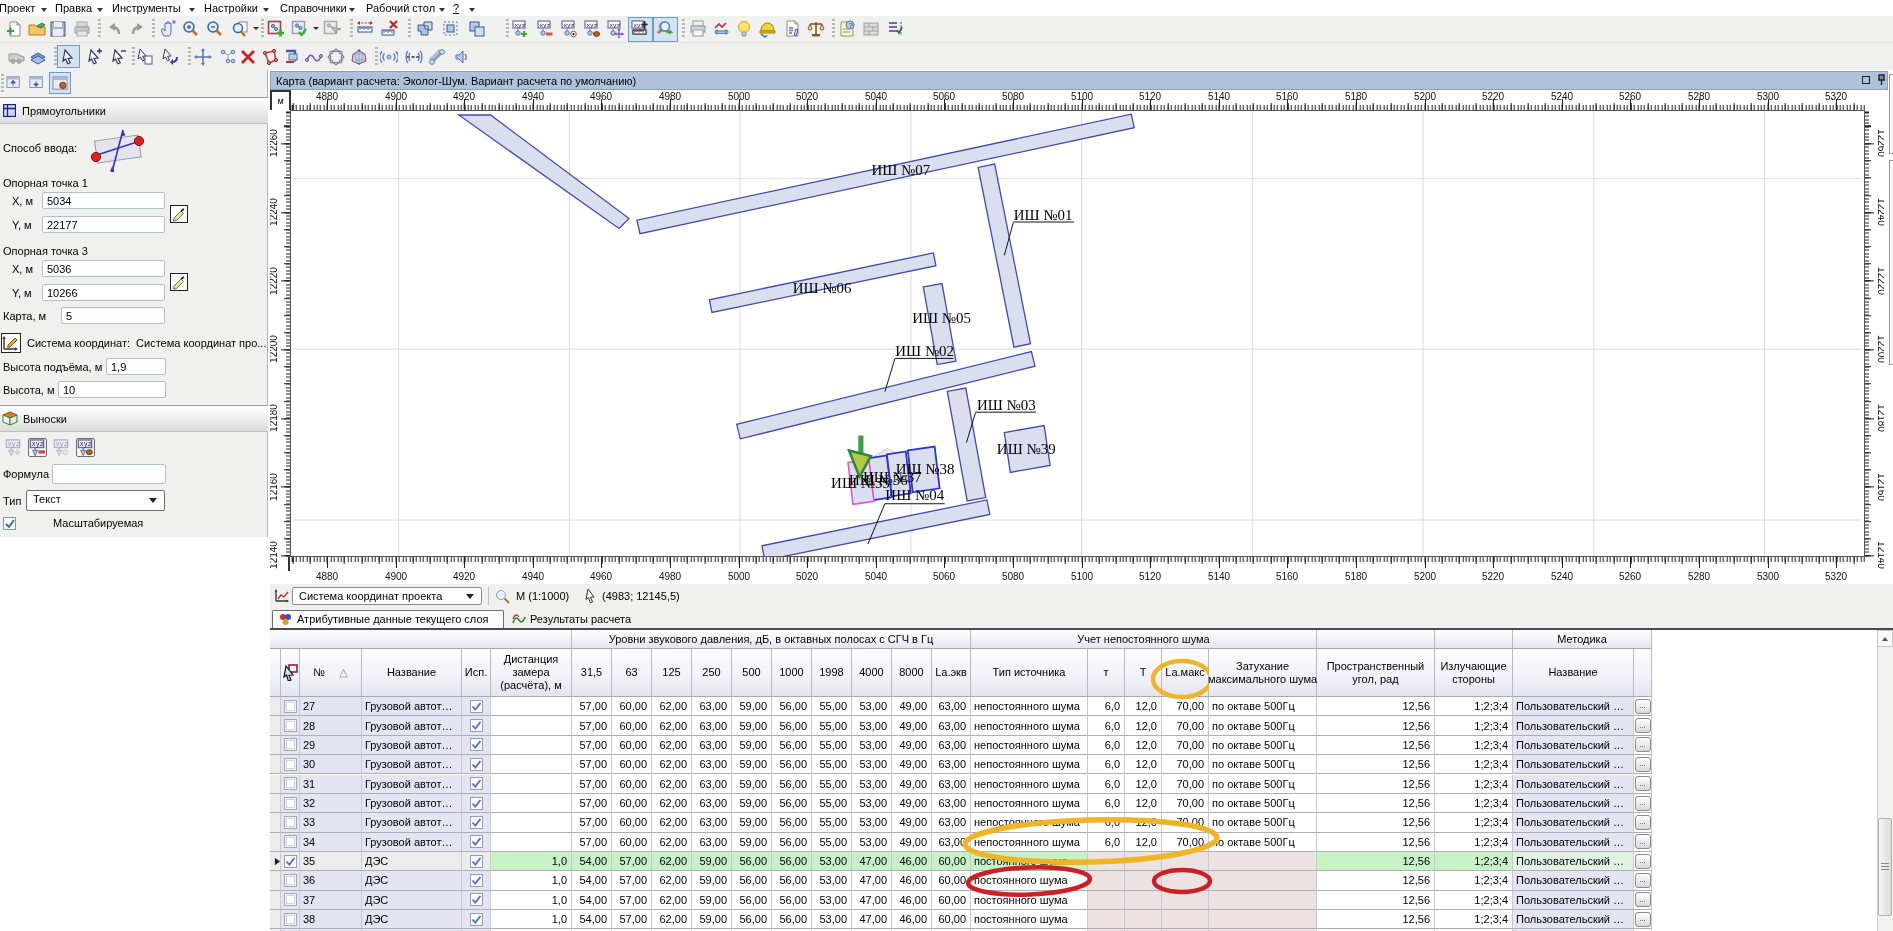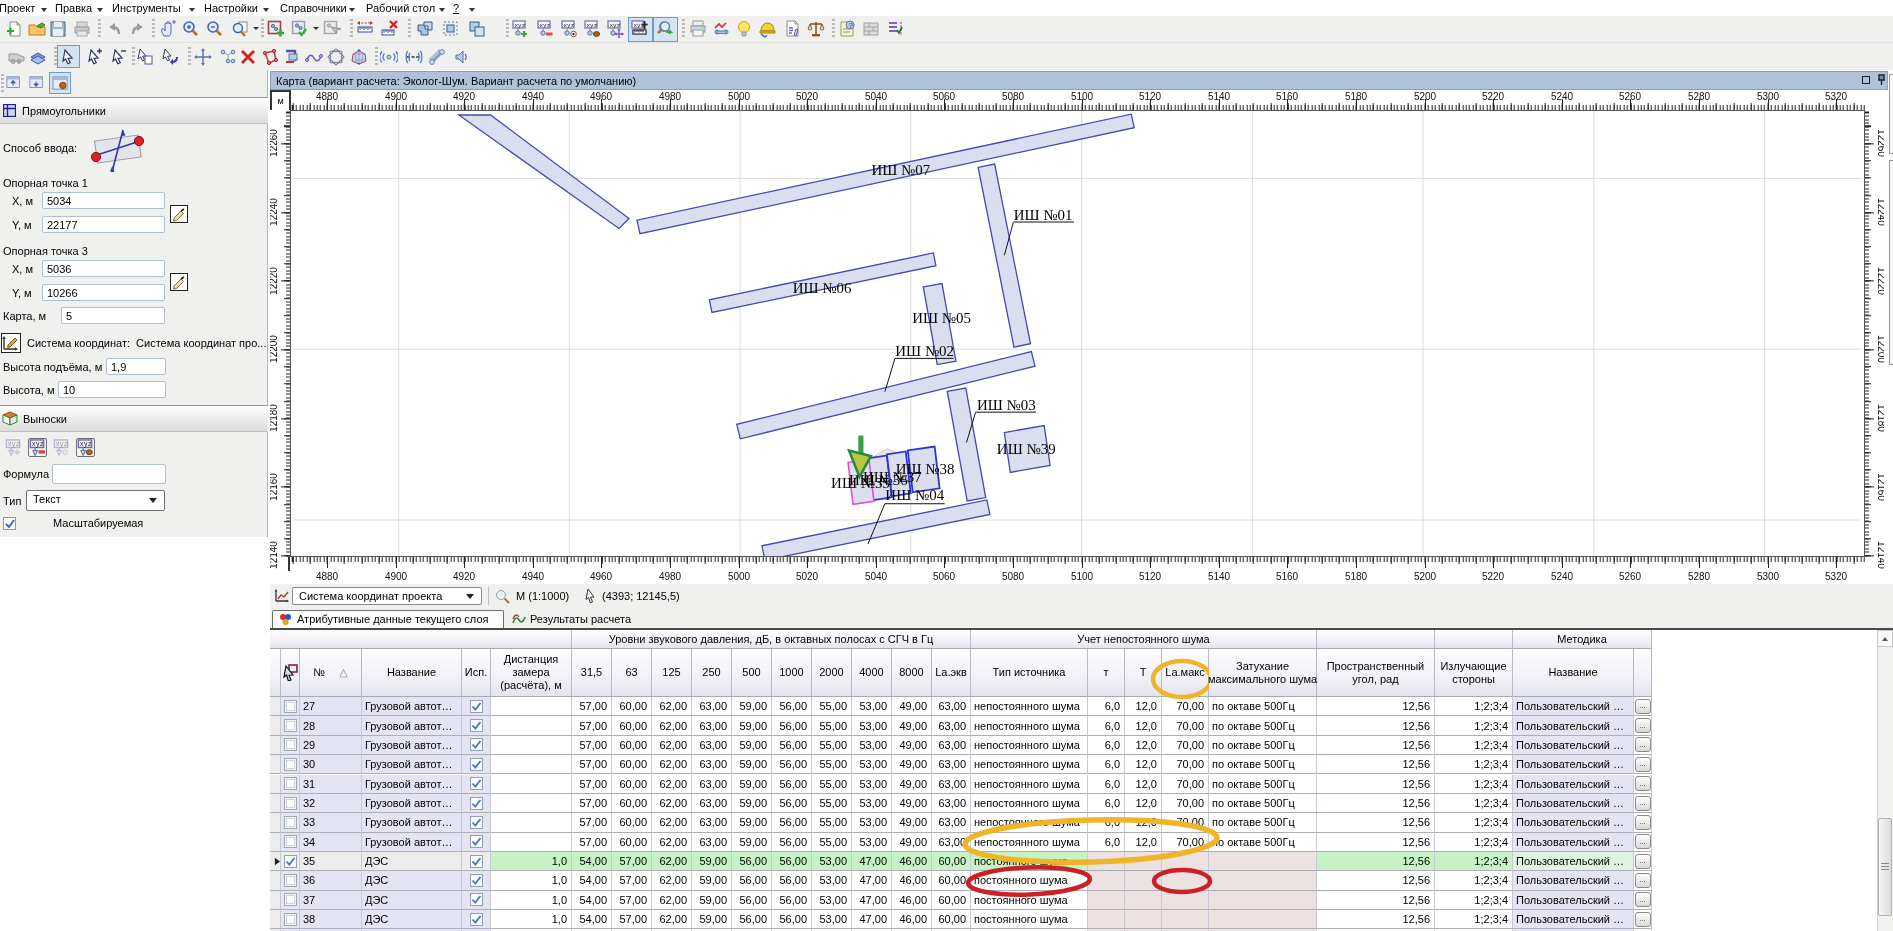--- a/index.html
+++ b/index.html
@@ -605,21 +605,21 @@
 <div class="ab" style="left:466px;top:594px;border-left:4px solid transparent;border-right:4px solid transparent;border-top:5px solid #222;"></div>
 <div class="ab" style="left:488px;top:587px;width:1px;height:18px;background:#c0c0c0;"></div>
 <svg class="ab" style="left:494px;top:588px;" width="16" height="16" viewBox="0 0 16 16">
     <circle cx="7" cy="7" r="4.5" fill="#e8f0fa" stroke="#8aa"></circle>
     <path d="M10.5 10.5L15 15" stroke="#b5742c" stroke-width="2"></path>
   </svg>
 <div class="lbl" style="left:516px;top:590px;">М (1:1000)</div>
 <svg class="ab" style="left:584px;top:588px;" width="14" height="16" viewBox="0 0 14 16">
     <path d="M4 1l6 8-3.6.2L8.6 14l-2.2.8L4.6 9.6 2 11.4z" fill="#fff" stroke="#333"></path>
   </svg>
-<div class="lbl" style="left:602px;top:590px;">(4393; 12145,5)</div>
+<div class="lbl" style="left:602px;top:590px;">(4983; 12145,5)</div>
 <div class="ab" style="left:270px;top:608px;width:1623px;height:20px;background:#f0f0ee;"></div>
 <div class="ab" style="left:272px;top:610px;width:232px;height:19px;background:#fcfcfc;border:1px solid #707070;border-bottom:none;border-radius:2px 2px 0 0;"></div>
 <svg class="ab" style="left:279px;top:613px;" width="13" height="13" viewBox="0 0 13 13">
     <circle cx="4" cy="4" r="3" fill="#d03030"></circle>
     <circle cx="9" cy="4" r="3" fill="#3050c0"></circle>
     <circle cx="6.5" cy="9" r="3" fill="#e0a020"></circle>
   </svg>
 <div class="lbl" style="left:297px;top:613px;">Атрибутивные данные текущего слоя</div>
 <svg class="ab" style="left:512px;top:613px;" width="14" height="13" viewBox="0 0 14 13">
     <path d="M1 10c2-6 4-6 6-3s4 3 6-3" fill="none" stroke="#2a8a2a" stroke-width="1.6"></path>
@@ -644,21 +644,21 @@
 <div class="hcell" style="left:300px;top:649px;width:62px;height:48px;font-size:11px;">№ <span style="margin-left:14px;color:#888;">△</span></div>
 <div class="hcell" style="left:362px;top:649px;width:100px;height:48px;font-size:11px;">Название</div>
 <div class="hcell" style="left:462px;top:649px;width:29px;height:48px;font-size:11px;">Исп.</div>
 <div class="hcell" style="left:491px;top:649px;width:81px;height:48px;font-size:11px;">Дистанция замера (расчёта), м</div>
 <div class="hcell" style="left:572px;top:649px;width:40px;height:48px;font-size:11px;">31,5</div>
 <div class="hcell" style="left:612px;top:649px;width:40px;height:48px;font-size:11px;">63</div>
 <div class="hcell" style="left:652px;top:649px;width:40px;height:48px;font-size:11px;">125</div>
 <div class="hcell" style="left:692px;top:649px;width:40px;height:48px;font-size:11px;">250</div>
 <div class="hcell" style="left:732px;top:649px;width:40px;height:48px;font-size:11px;">500</div>
 <div class="hcell" style="left:772px;top:649px;width:40px;height:48px;font-size:11px;">1000</div>
-<div class="hcell" style="left:812px;top:649px;width:40px;height:48px;font-size:11px;">2000</div>
+<div class="hcell" style="left:812px;top:649px;width:40px;height:48px;font-size:11px;">1998</div>
 <div class="hcell" style="left:852px;top:649px;width:40px;height:48px;font-size:11px;">4000</div>
 <div class="hcell" style="left:892px;top:649px;width:40px;height:48px;font-size:11px;">8000</div>
 <div class="hcell" style="left:932px;top:649px;width:39px;height:48px;font-size:11px;">La.экв</div>
 <div class="hcell" style="left:971px;top:649px;width:117px;height:48px;font-size:11px;">Тип источника</div>
 <div class="hcell" style="left:1088px;top:649px;width:37px;height:48px;font-size:11px;">т</div>
 <div class="hcell" style="left:1125px;top:649px;width:37px;height:48px;font-size:11px;">Т</div>
 <div class="hcell" style="left:1162px;top:649px;width:47px;height:48px;font-size:11px;">La.макс</div>
 <div class="hcell" style="left:1209px;top:649px;width:108px;height:48px;font-size:11px;overflow:visible;z-index:3;">
     <div style="white-space:nowrap;">Затухание<br>максимального шума</div>
   </div>

